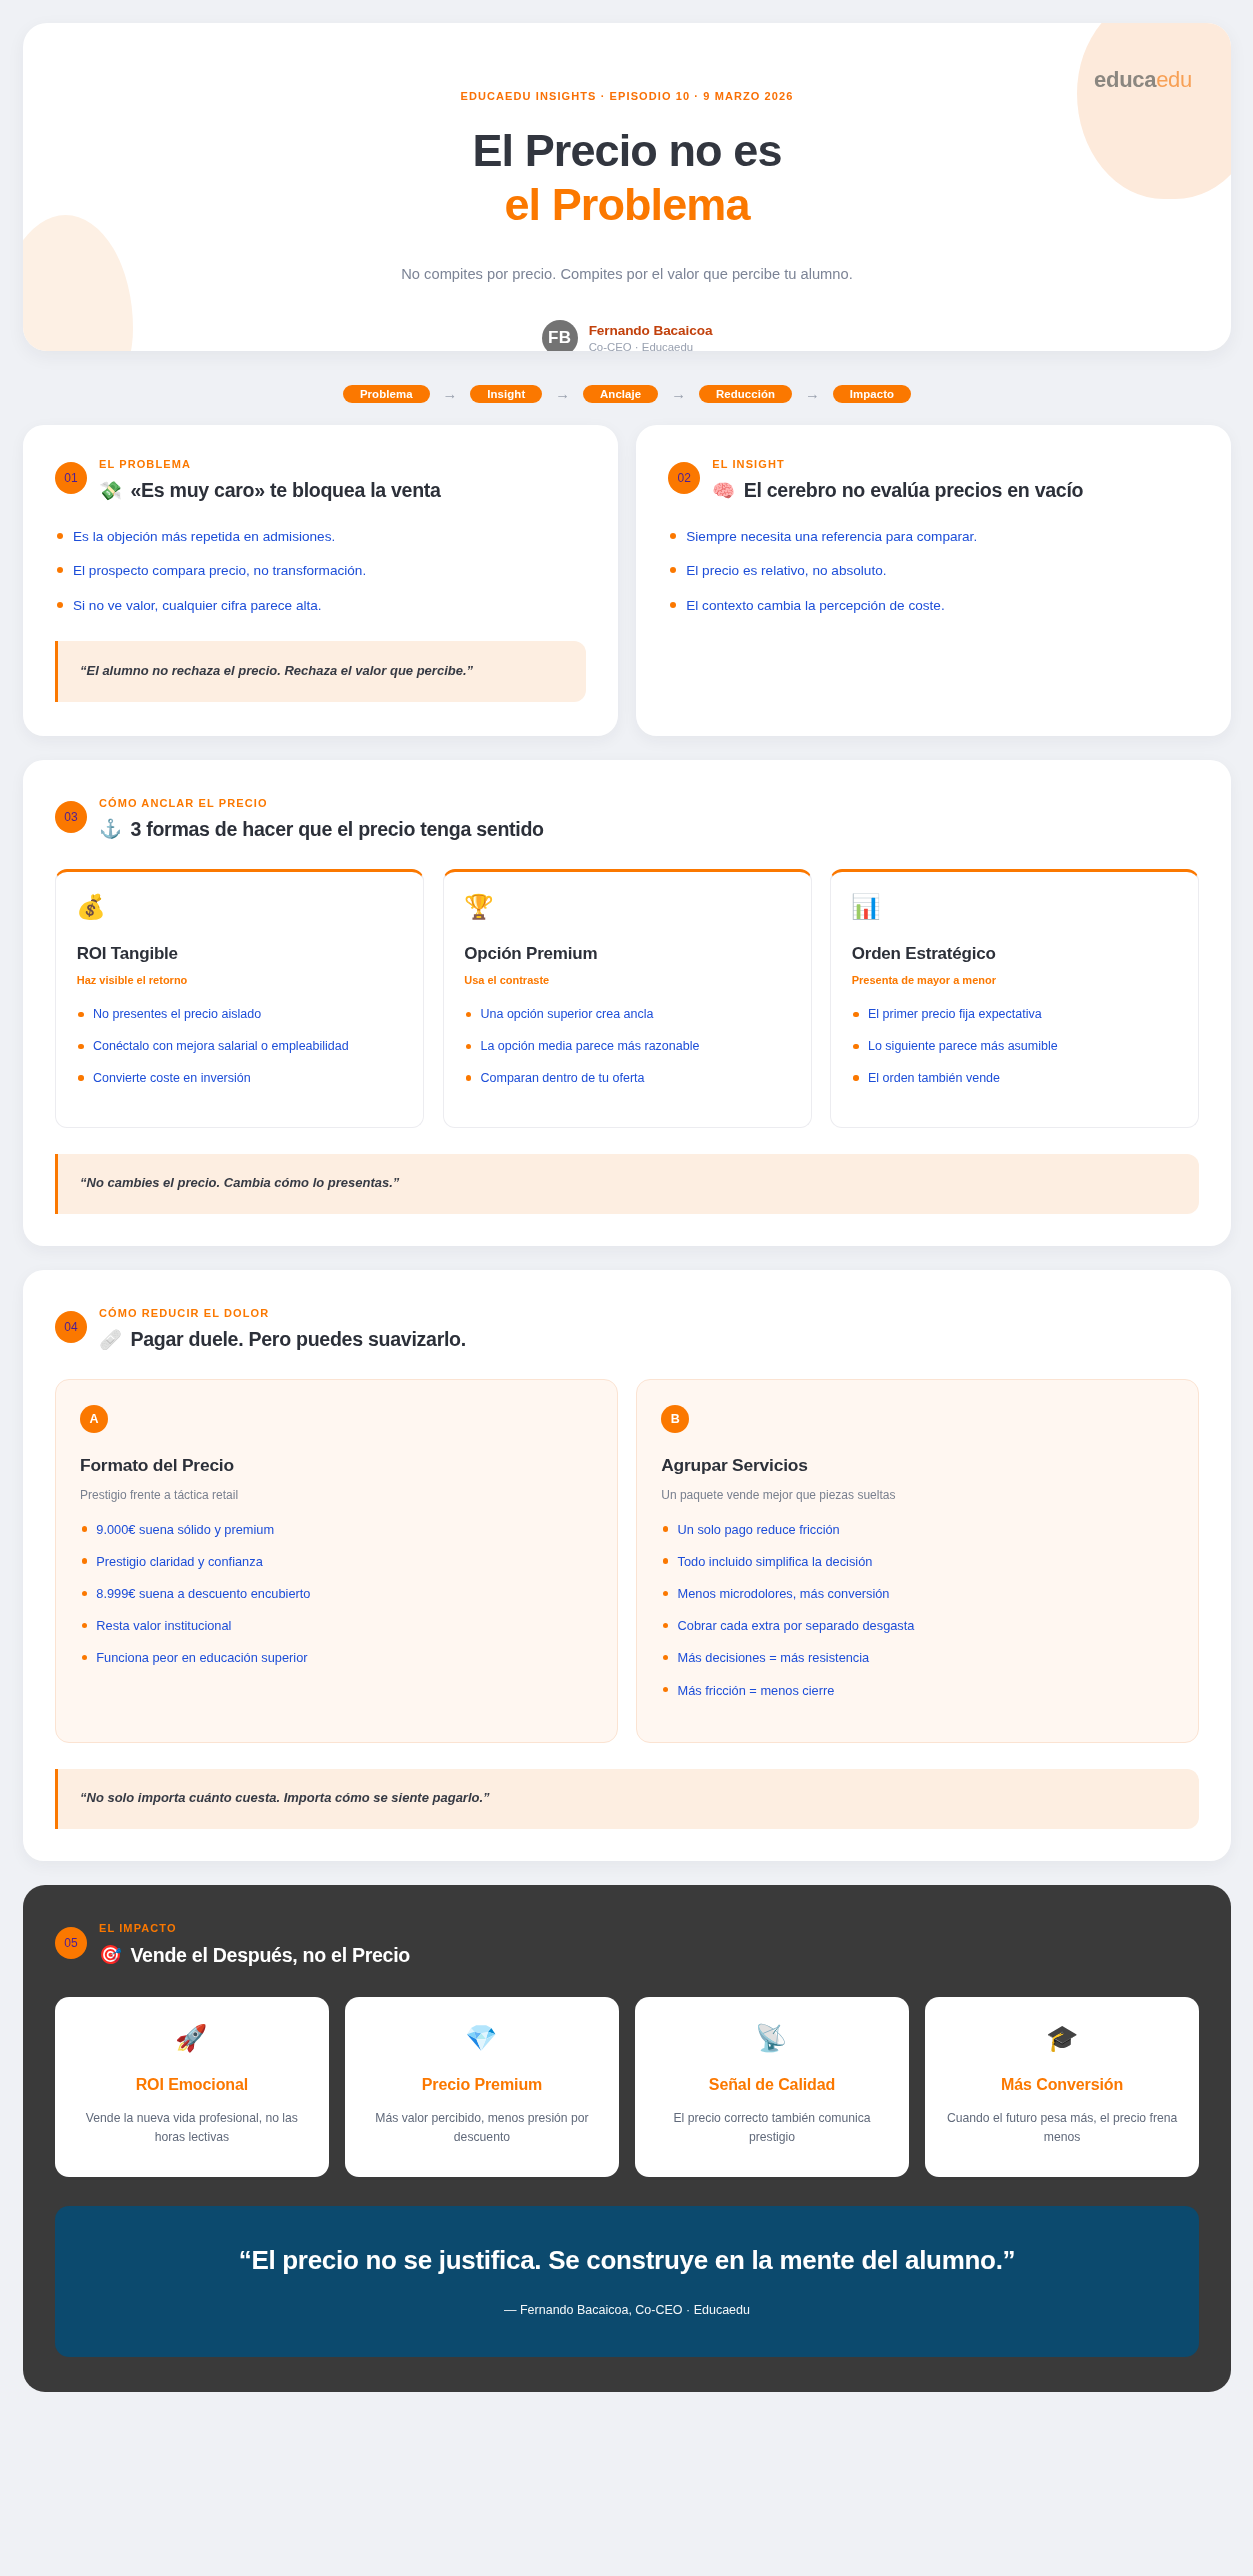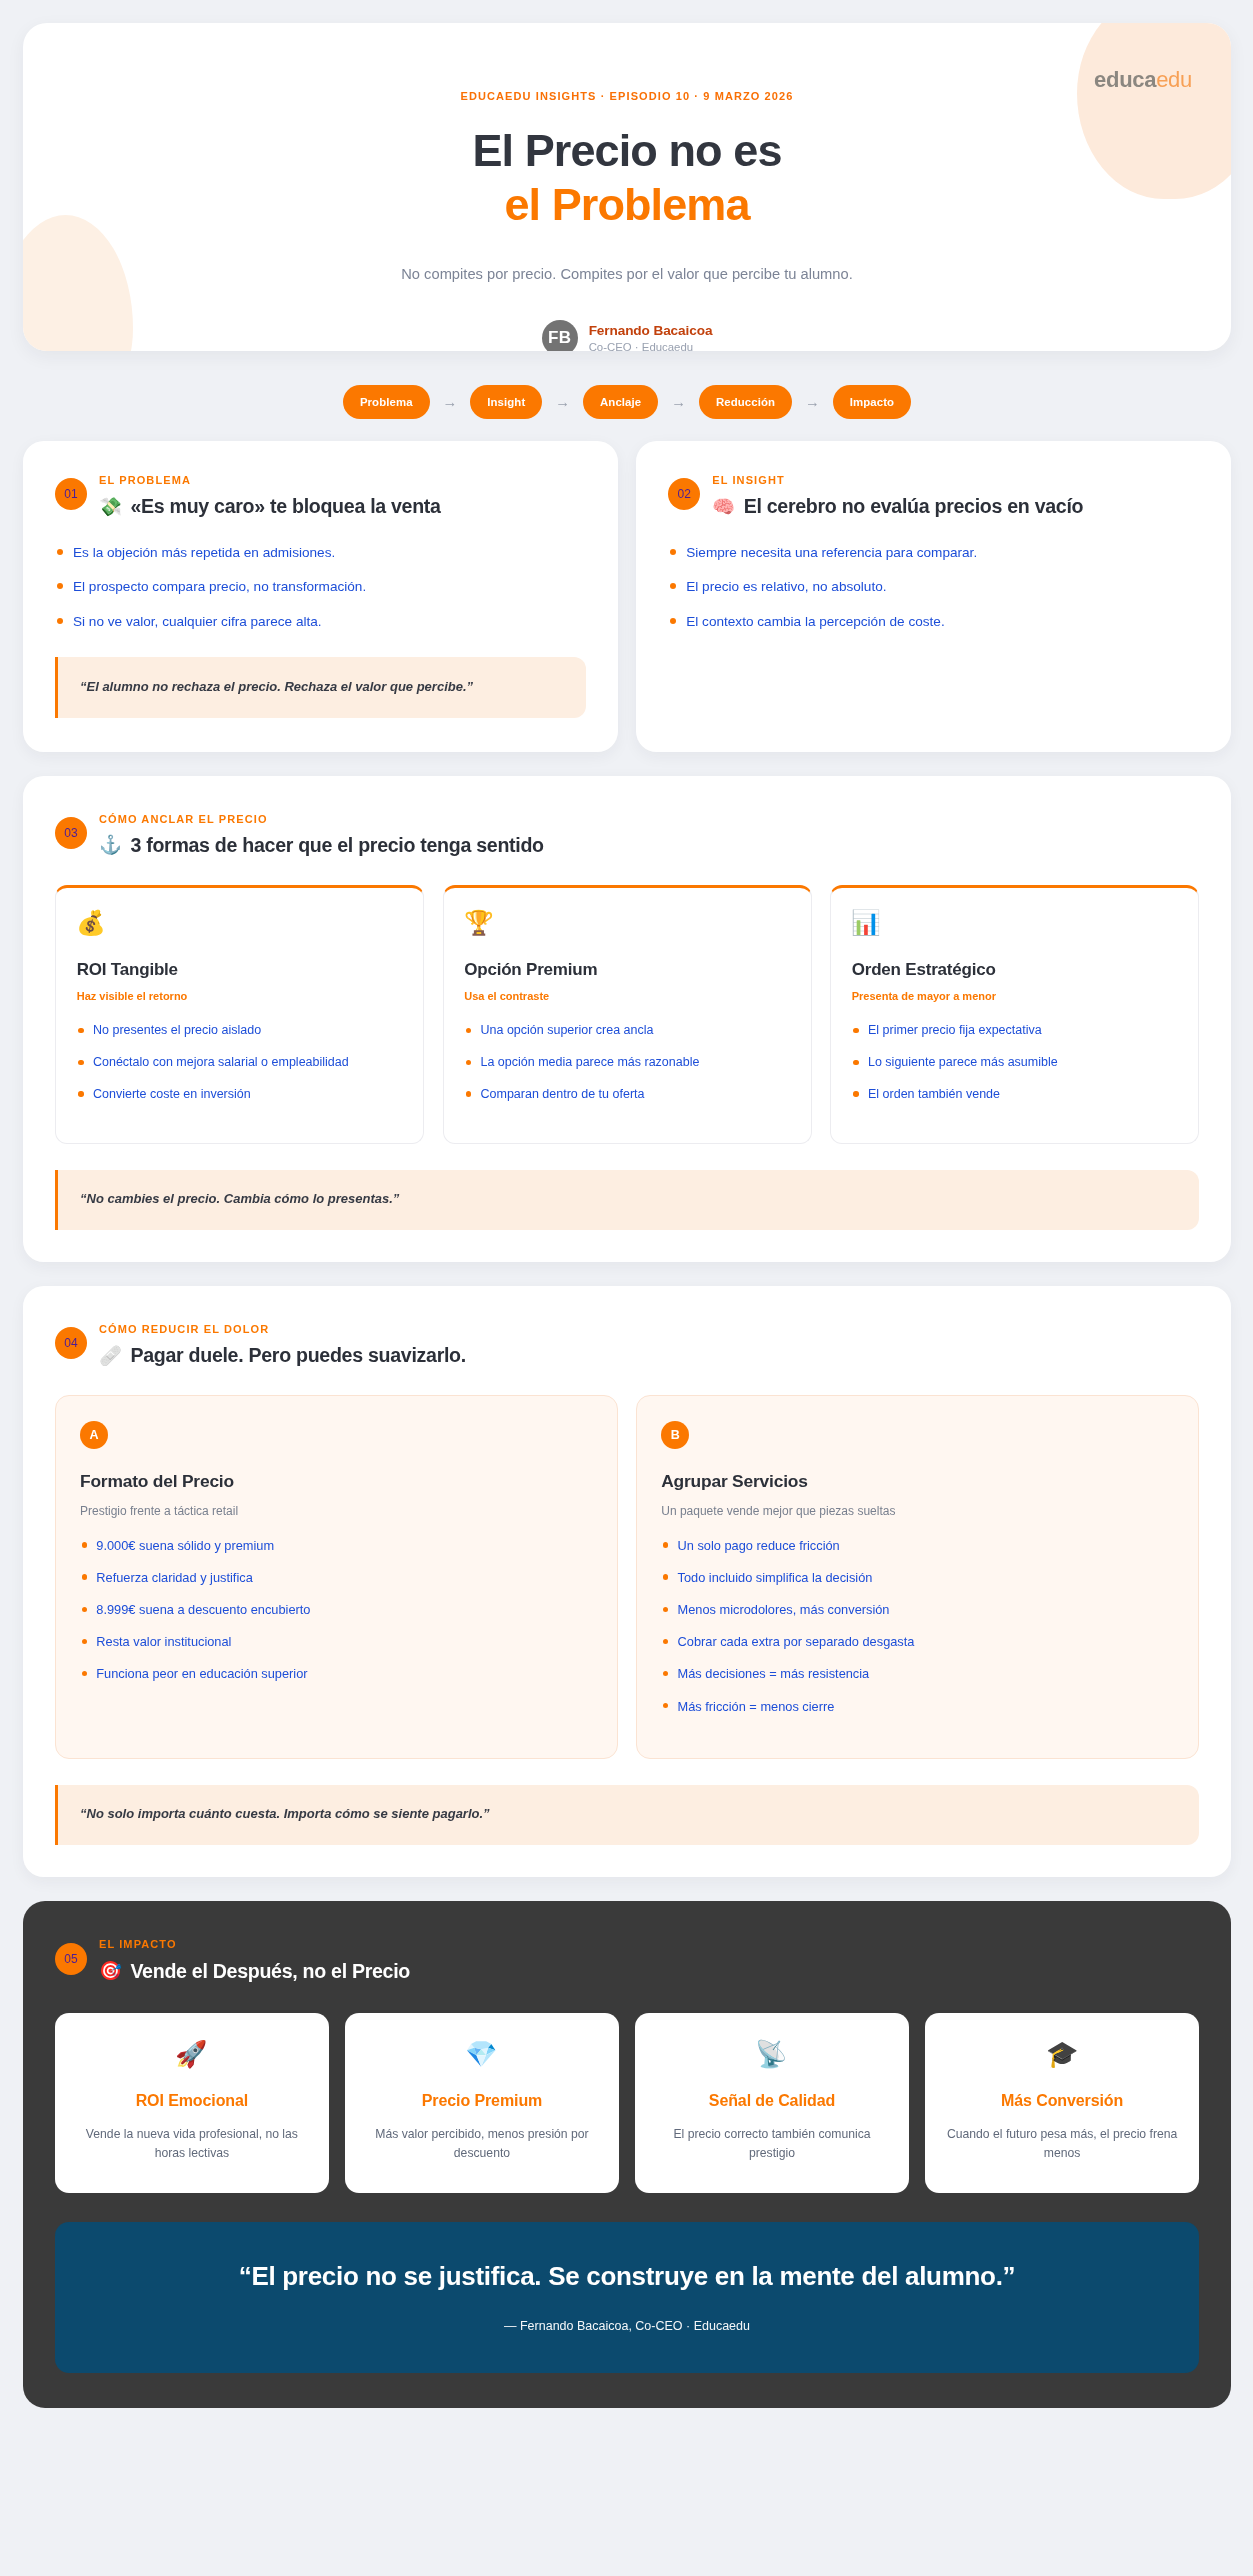--- a/index.html
+++ b/index.html
@@ -72,21 +72,21 @@
   .author-role { font-size:11.4px; color:#99a1b0; margin-top:2.7px; }
 
   
   .steps {
     display:flex; align-items:center; justify-content:center;
     gap:13px; margin:34px 0 22px 0;
   }
   .step-pill {
     background:#fb7800; color:#fff;
     font-size:11.4px; font-weight:700; letter-spacing:0.1px;
-    padding:11px 17px; border-radius:544px;
+    padding:3px 17px; border-radius:544px;
     white-space:nowrap;
   }
   .step-arrow { color:#9aa1ae; font-size:14.7px; line-height:1; }
 
   
   .panel {
     background:#fff; border-radius:20.7px;
     box-shadow:0 4.4px 15.2px rgba(35,40,55,.05);
   }
   .row2 { display:flex; gap:18.5px; margin:0 23px 24px 23px; }
@@ -355,21 +355,21 @@
     </div>
 
     <div class="pair">
 
       <div class="pain-card">
         <div class="letter-badge">A</div>
         <div class="pain-title">Formato del Precio</div>
         <div class="pain-sub">Prestigio frente a táctica retail</div>
         <ul class="bullets">
           <li>9.000€ suena sólido y premium</li>
-          <li>Refuerza claridad y justifica</li>
+          <li>Prestigio claridad y confianza</li>
           <li>8.999€ suena a descuento encubierto</li>
           <li>Resta valor institucional</li>
           <li>Funciona peor en educación superior</li>
         </ul>
       </div>
 
       <div class="pain-card">
         <div class="letter-badge">B</div>
         <div class="pain-title">Agrupar Servicios</div>
         <div class="pain-sub">Un paquete vende mejor que piezas sueltas</div>

